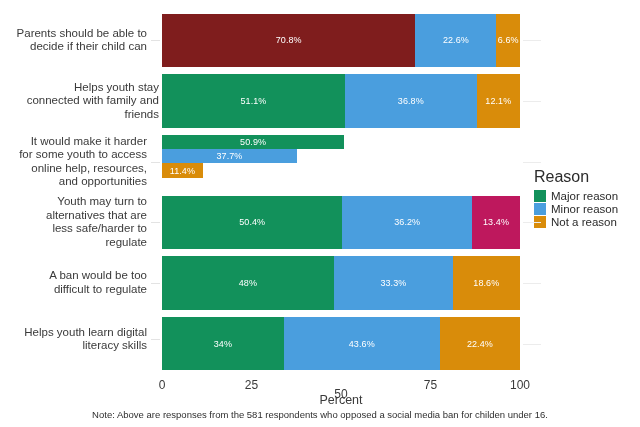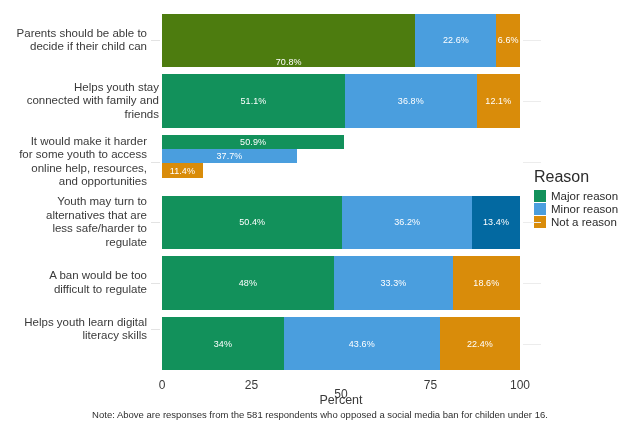--- a/index.html
+++ b/index.html
@@ -190,32 +190,32 @@
         </div>
         <div class="ytick" style="top: 30.3333px;"></div>
       </div>
       <div class="ylabel" style="position: absolute; left: 0px; top: 242.667px; height: 60.6667px; width: 150px;">
         <div>
           <span>A ban would be too</span>
           <span>difficult to regulate</span>
         </div>
         <div class="ytick" style="top: 30.3333px;"></div>
       </div>
-      <div class="ylabel" style="position: absolute; left: 0px; top: 289px; height: 60.6667px; width: 150px; align-items: center;">
+      <div class="ylabel" style="position: absolute; left: 0px; top: 299px; height: 60.6667px; width: 150px; align-items: center;">
         <div>
           <span>Helps youth learn digital</span>
           <span>literacy skills</span>
         </div>
         <div class="ytick" style="top: 30.3333px;"></div>
       </div>
     </div>
 
   <div class="plot-area" id="plot-area">
       <div class="row" style="position: absolute; left: 0px; top: 3.5px; height: 53.6667px;">
-        <div class="seg" style="width: 70.8%; background: #4d7c0f; height: 100%; align-items: flex-end;">
+        <div class="seg" style="width: 70.8%; background: #7f1d1d; height: 100%;">
           <span class="seg-label">70.8%</span>
         </div>
         <div class="seg" style="width: 22.6%; background: rgb(74, 158, 222); height: 100%;">
           <span class="seg-label">22.6%</span>
         </div>
         <div class="seg" style="width: 6.6%; background: rgb(217, 140, 10); height: 100%;">
           <span class="seg-label">6.6%</span>
         </div>
       </div>
       <div class="row" style="position: absolute; left: 0px; top: 64.1667px; height: 53.6667px;">
@@ -240,21 +240,21 @@
           <span class="seg-label">11.4%</span>
         </div>
       </div>
       <div class="row" style="position: absolute; left: 0px; top: 185.5px; height: 53.6667px;">
         <div class="seg" style="width: 50.4%; background: rgb(18, 145, 91); height: 100%;">
           <span class="seg-label">50.4%</span>
         </div>
         <div class="seg" style="width: 36.2%; background: rgb(74, 158, 222); height: 100%;">
           <span class="seg-label">36.2%</span>
         </div>
-        <div class="seg" style="width: 13.4%; background: #0369a1; height: 100%;">
+        <div class="seg" style="width: 13.4%; background: #be185d; height: 100%;">
           <span class="seg-label">13.4%</span>
         </div>
       </div>
       <div class="row" style="position: absolute; left: 0px; top: 246.167px; height: 53.6667px;">
         <div class="seg" style="width: 48%; background: rgb(18, 145, 91); height: 100%;">
           <span class="seg-label">48%</span>
         </div>
         <div class="seg" style="width: 33.3%; background: rgb(74, 158, 222); height: 100%;">
           <span class="seg-label">33.3%</span>
         </div>

